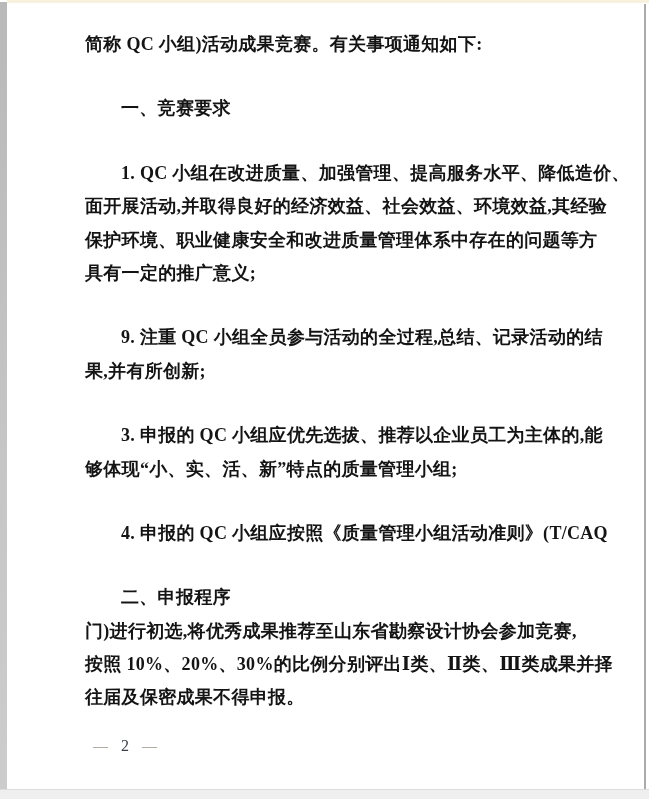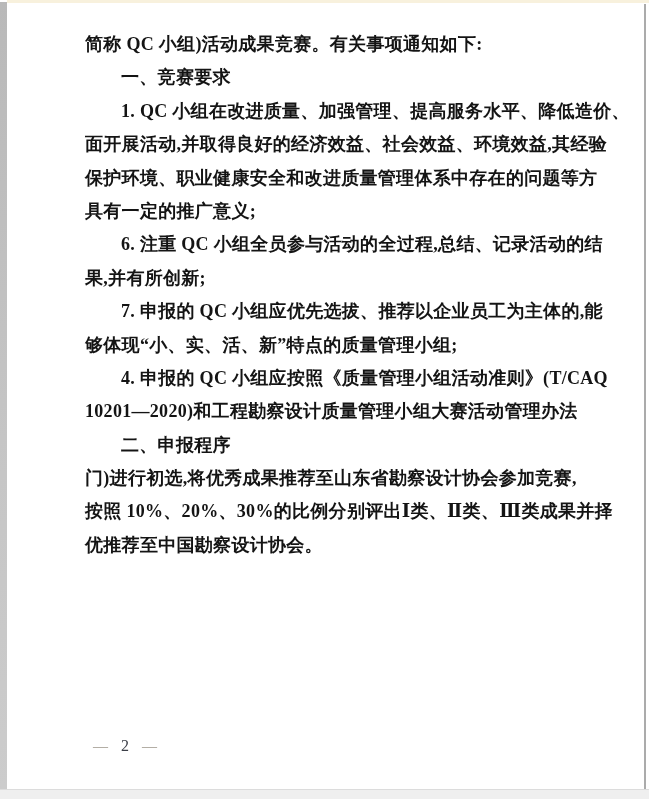--- a/index.html
+++ b/index.html
@@ -52,20 +52,21 @@
     height: 33.4px;
     line-height: 33.4px;
     font-size: 18px;
     font-weight: 700;
     letter-spacing: 0.3px;
     color: #141414;
     white-space: nowrap;
   }
   .line.indent {
     padding-left: 36px;
+    margin-top: 31px;
   }
   .line.heading {
     font-weight: 900;
   }
   
   .pagenum {
     position: absolute;
     left: 93px;
     top: 736px;
     font-size: 15px;
@@ -88,26 +89,25 @@
   <div class="edge-right"></div>
   <div class="edge-bottom"></div>
 
   <div class="textblock">
       <div class="line">简称 QC 小组)活动成果竞赛。有关事项通知如下:</div>
       <div class="line indent heading">一、竞赛要求</div>
       <div class="line indent">1. QC 小组在改进质量、加强管理、提高服务水平、降低造价、</div>
       <div class="line">面开展活动,并取得良好的经济效益、社会效益、环境效益,其经验</div>
       <div class="line">保护环境、职业健康安全和改进质量管理体系中存在的问题等方</div>
       <div class="line">具有一定的推广意义;</div>
-      <div class="line indent">6. 注重 QC 小组全员参与活动的全过程,总结、记录活动的结</div>
+      <div class="line indent">9. 注重 QC 小组全员参与活动的全过程,总结、记录活动的结</div>
       <div class="line">果,并有所创新;</div>
-      <div class="line indent">7. 申报的 QC 小组应优先选拔、推荐以企业员工为主体的,能</div>
+      <div class="line indent">3. 申报的 QC 小组应优先选拔、推荐以企业员工为主体的,能</div>
       <div class="line">够体现“小、实、活、新”特点的质量管理小组;</div>
       <div class="line indent">4. 申报的 QC 小组应按照《质量管理小组活动准则》(T/CAQ</div>
-      <div class="line">10201—2020)和工程勘察设计质量管理小组大赛活动管理办法</div>
       <div class="line indent heading">二、申报程序</div>
       <div class="line">门)进行初选,将优秀成果推荐至山东省勘察设计协会参加竞赛,</div>
       <div class="line">按照 10%、20%、30%的比例分别评出Ⅰ类、Ⅱ类、Ⅲ类成果并择</div>
-      <div class="line">优推荐至中国勘察设计协会。</div>
+      <div class="line">往届及保密成果不得申报。</div>
     </div>
 
   <div class="pagenum"><span>—</span><span class="num">2</span><span>—</span></div>
 </div>
 
 </body></html>

